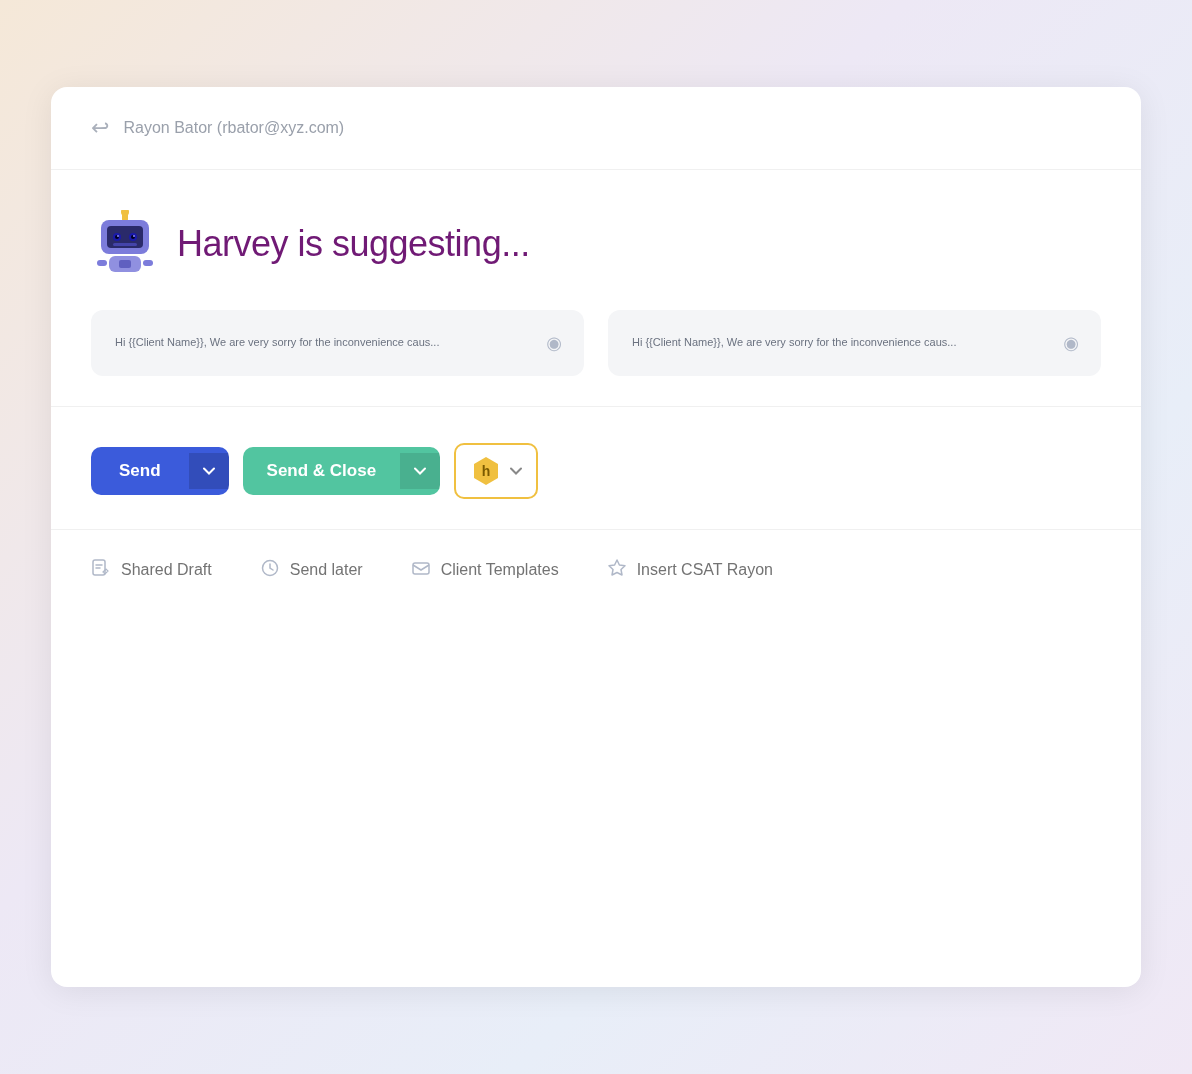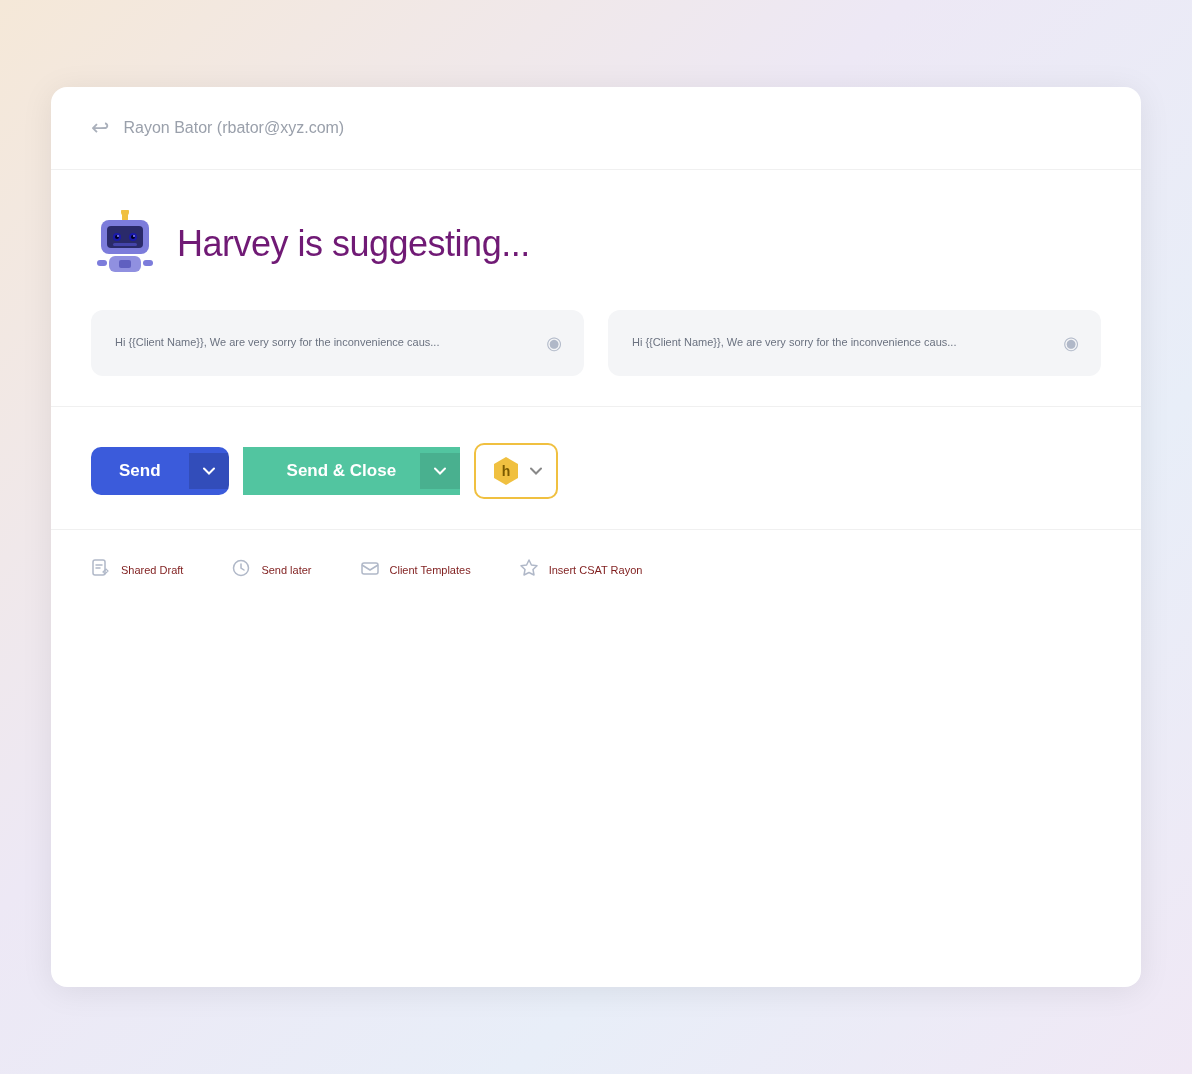--- a/index.html
+++ b/index.html
@@ -156,26 +156,25 @@
       align-items: center;
       height: 100%;
     }
 
     .btn-send-close {
       display: flex;
       align-items: center;
       background: #52c5a0;
       color: #fff;
       border: none;
-      border-radius: 0;
+      border-radius: 10px;
       font-size: 17px;
       font-weight: 600;
       cursor: pointer;
       overflow: hidden;
-      padding-left: 20px;
     }
 
     .btn-send-close-main {
       padding: 14px 24px;
       background: transparent;
       border: none;
       color: #fff;
       font-size: 17px;
       font-weight: 600;
       cursor: pointer;
@@ -220,22 +219,22 @@
       padding: 28px 40px;
       display: flex;
       align-items: center;
       gap: 48px;
     }
 
     .toolbar-item {
       display: flex;
       align-items: center;
       gap: 10px;
-      color: #7f1d1d;
-      font-size: 11px;
+      color: #737373;
+      font-size: 16px;
       cursor: pointer;
     }
 
     .toolbar-icon {
       font-size: 18px;
       color: #b0b8c8;
     }
   </style>
 </head>
 <body>

